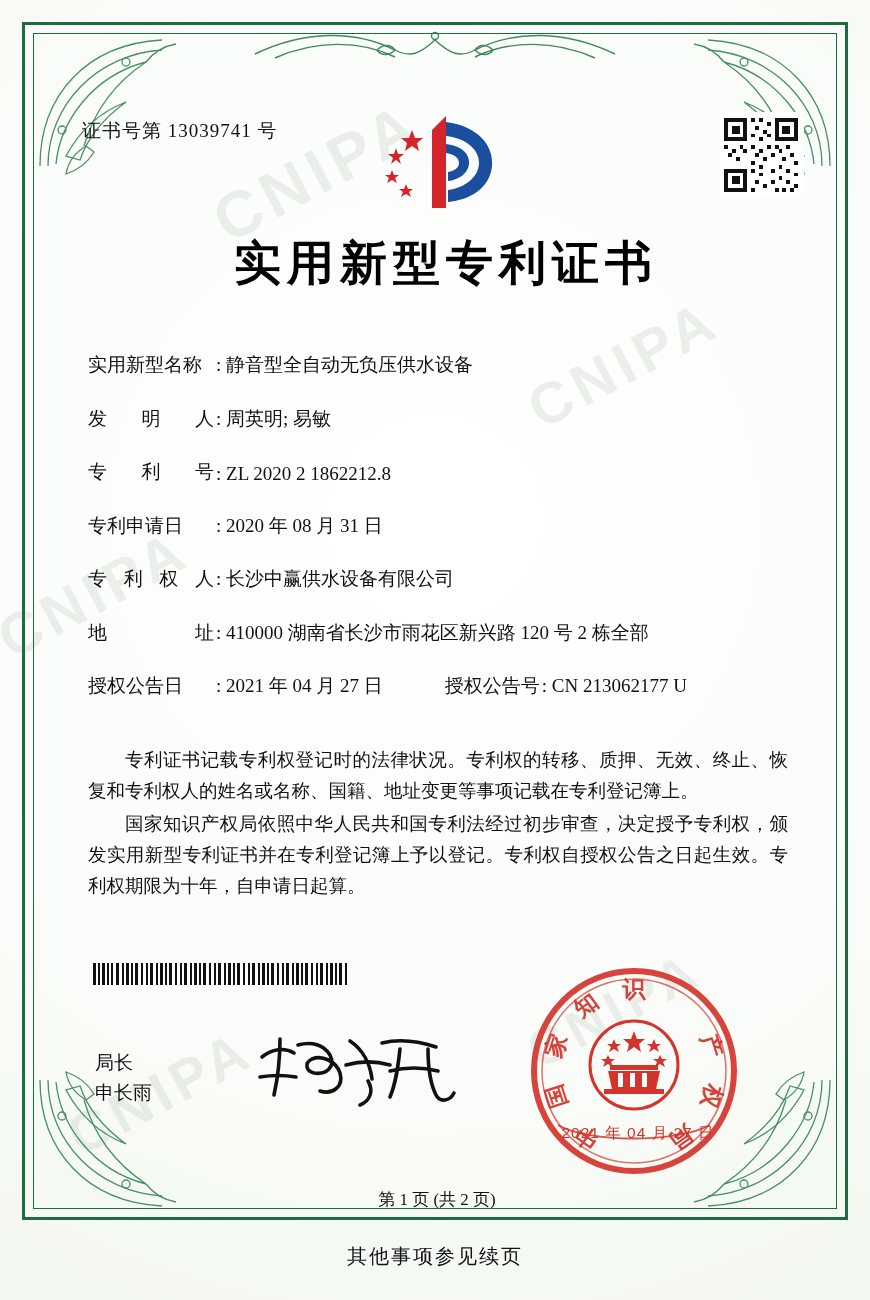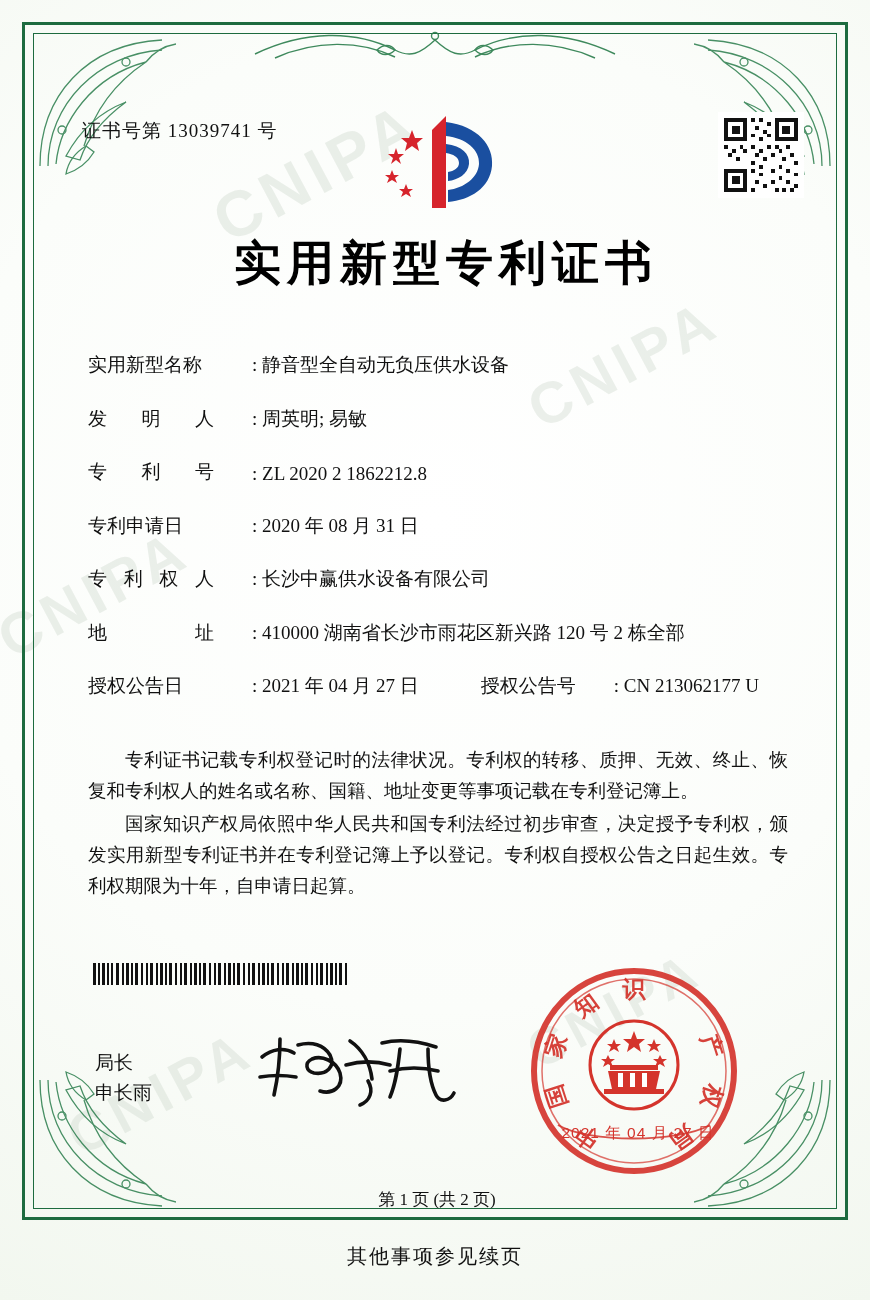--- a/index.html
+++ b/index.html
@@ -144,21 +144,20 @@
     margin-bottom: 27.5px;
     white-space: nowrap;
   }
   .row .lbl {
     display: inline-block;
     color: #111;
   }
   .row .val {
     color: #111;
     padding-left: 2px;
-    margin-left: 36px;
   }
   .lbl-w { width: 126px; display: inline-block; }
   .lbl-sp {
     display: inline-block;
     width: 126px;
     text-align: justify;
     text-align-last: justify;
   }
   .row.two .seg2 { margin-left: 62px; }
   .row.two .lbl-b { display: inline-block; font-family: Liberation Serif, serif; }

